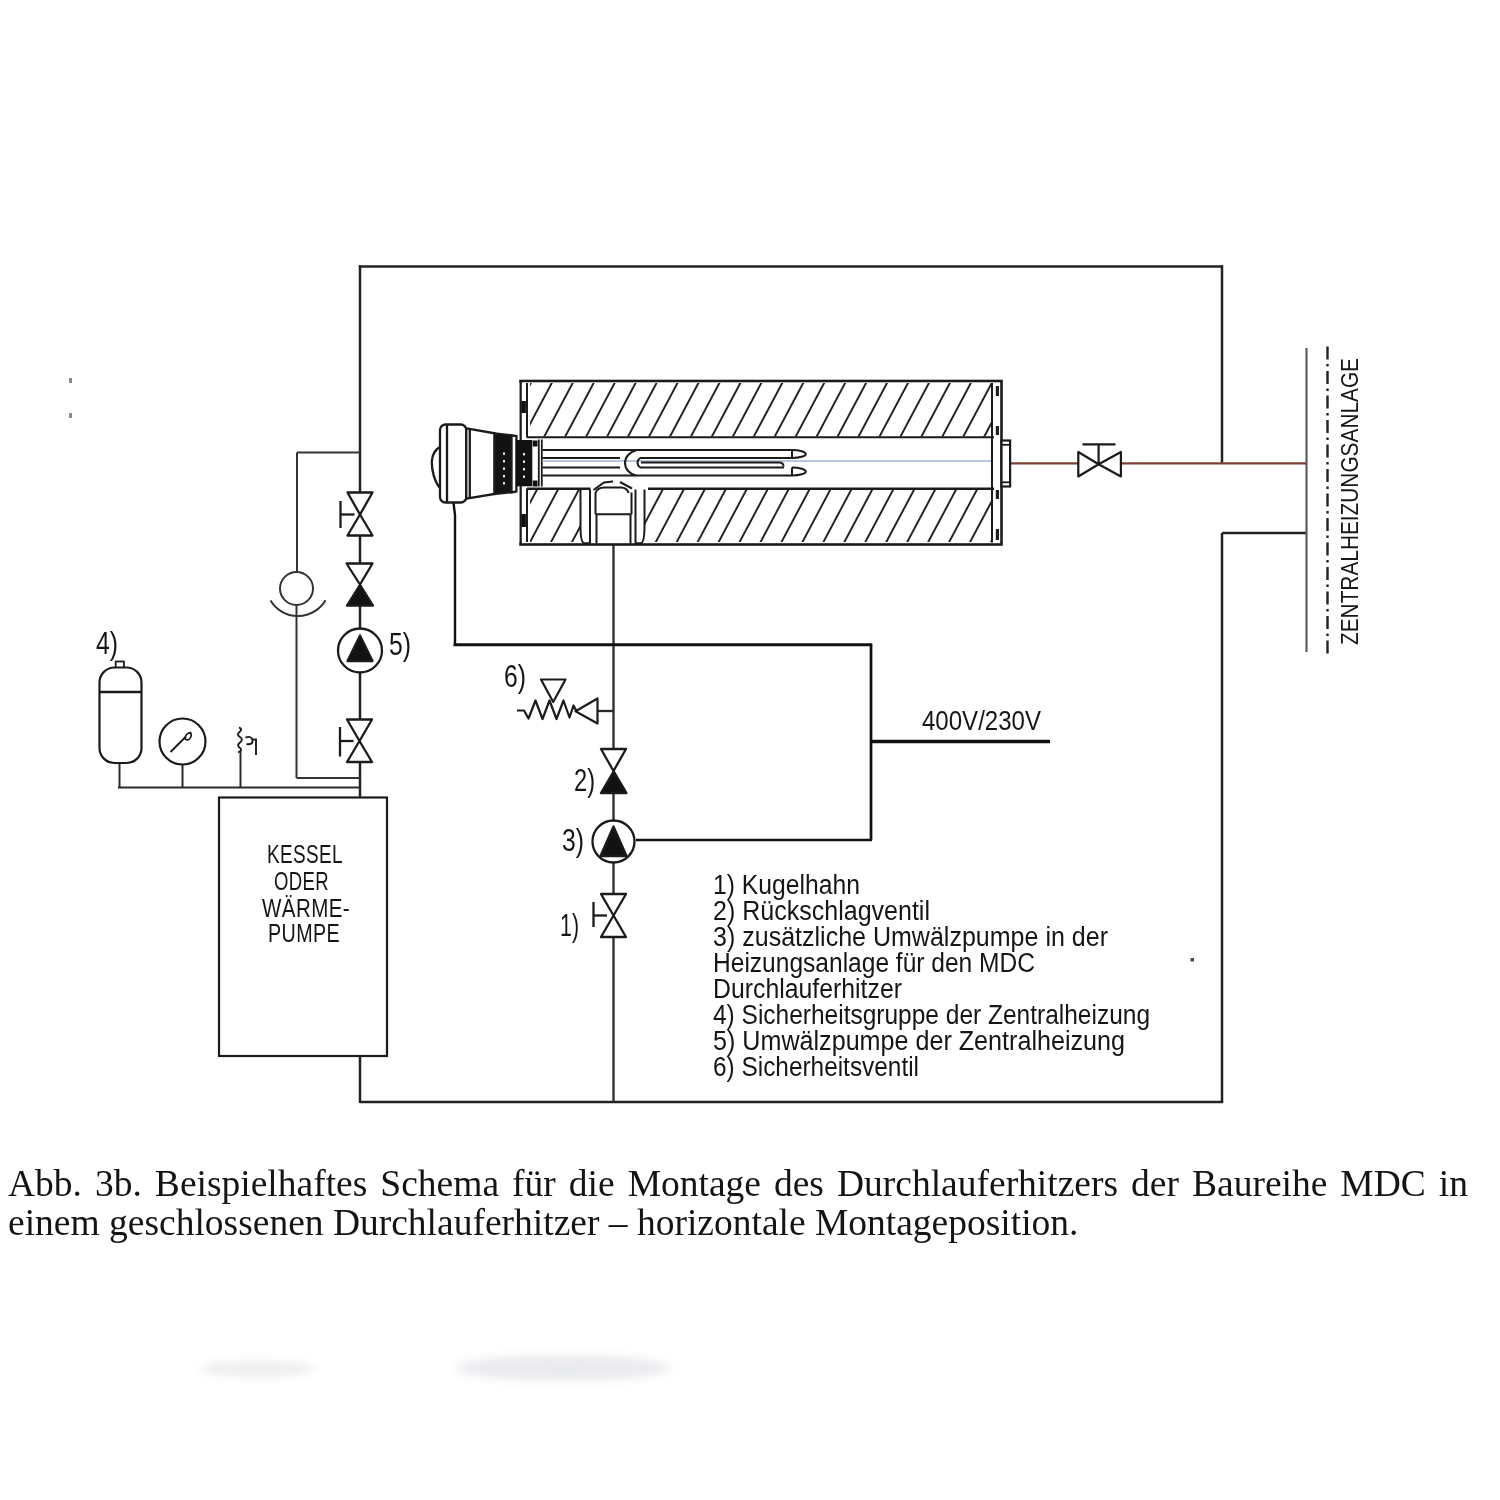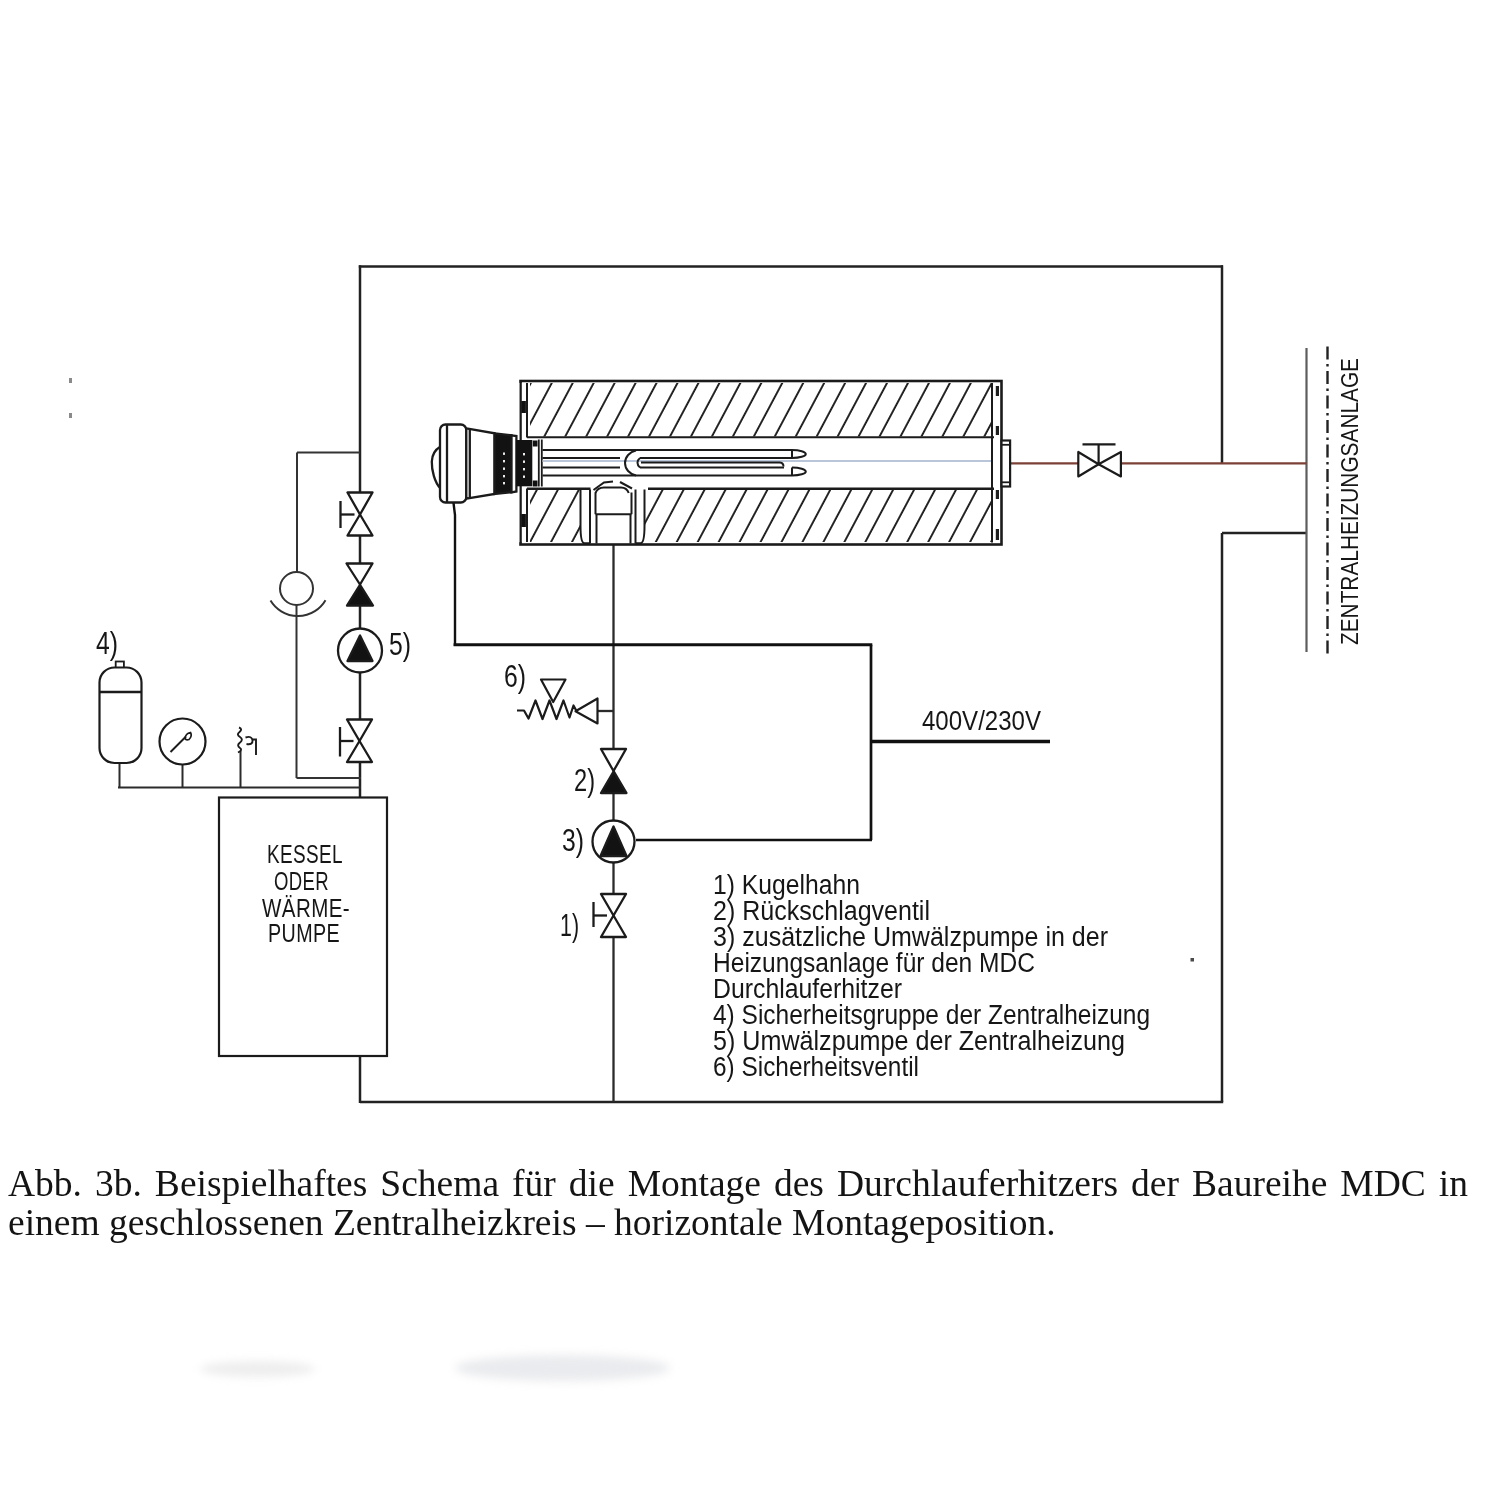--- a/index.html
+++ b/index.html
@@ -278,16 +278,16 @@
 
 <g fill="#8a8a8a">
 <rect x="69" y="378" width="3" height="5"></rect>
 <rect x="69" y="413" width="3" height="5"></rect>
 <rect x="1190.5" y="958" width="3.5" height="3.5" fill="#4a4a4a"></rect>
 </g>
 </g>
 </svg>
 
 <div class="cap cap1" style="top:1164.6px">Abb. 3b. Beispielhaftes Schema für die Montage des Durchlauferhitzers der Baureihe MDC in</div>
-<div class="cap" style="top:1204.1px">einem geschlossenen Zentralheizkreis – horizontale Montageposition.</div>
+<div class="cap" style="top:1204.1px">einem geschlossenen Durchlauferhitzer – horizontale Montageposition.</div>
 
 <div class="smudge" style="left:200px;top:1361px;width:115px;height:16px;background:rgba(205,205,205,.35);filter:blur(4px)"></div>
 <div class="smudge" style="left:455px;top:1355px;width:215px;height:26px;background:rgba(195,197,205,.35);filter:blur(5px)"></div>
 
 </body></html>

